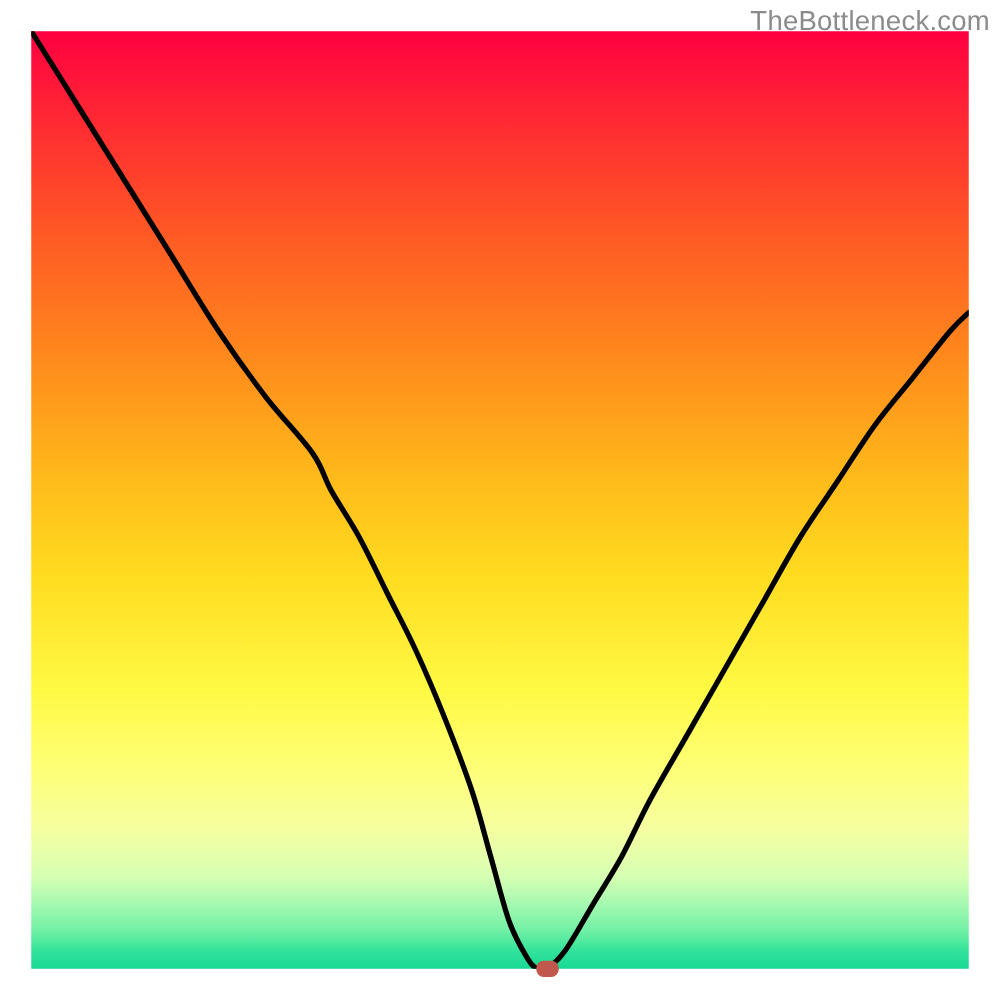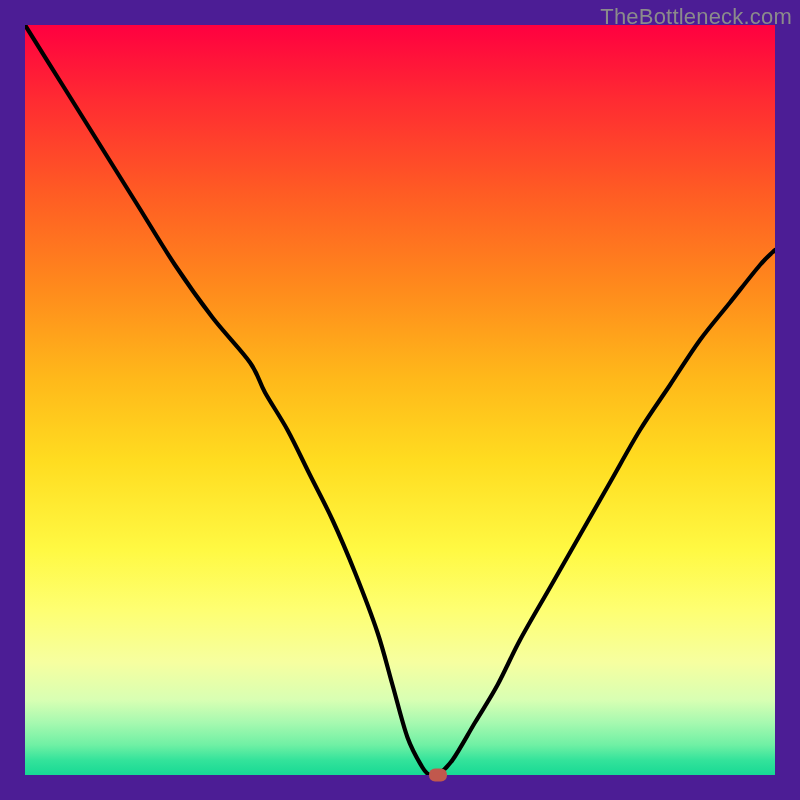--- a/index.html
+++ b/index.html
@@ -8,21 +8,21 @@
     width: 800px;
     height: 800px;
     overflow: hidden;
     background: #000;
     font-family: Arial, Helvetica, sans-serif;
   }
   .chart-wrap {
     position: relative;
     width: 800px;
     height: 800px;
-    background: #4c1d95;
+    background: #ffffff;
   }
   .plot-area {
     position: absolute;
     left: 25px;
     top: 25px;
     width: 750px;
     height: 750px;
     background: linear-gradient(to bottom,
       #ff0040 0%,
       #ff2b32 10%,

